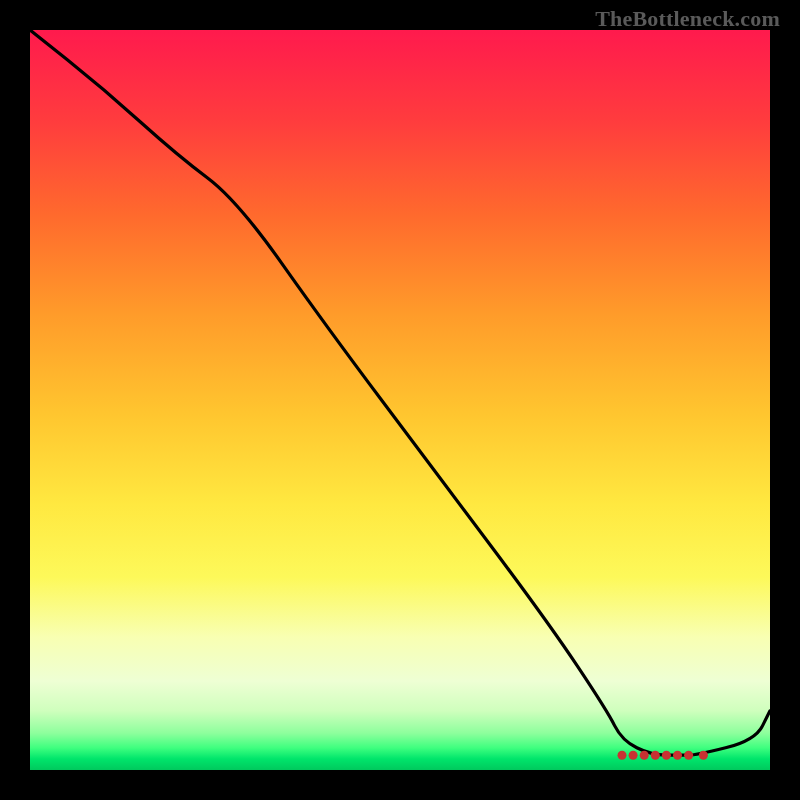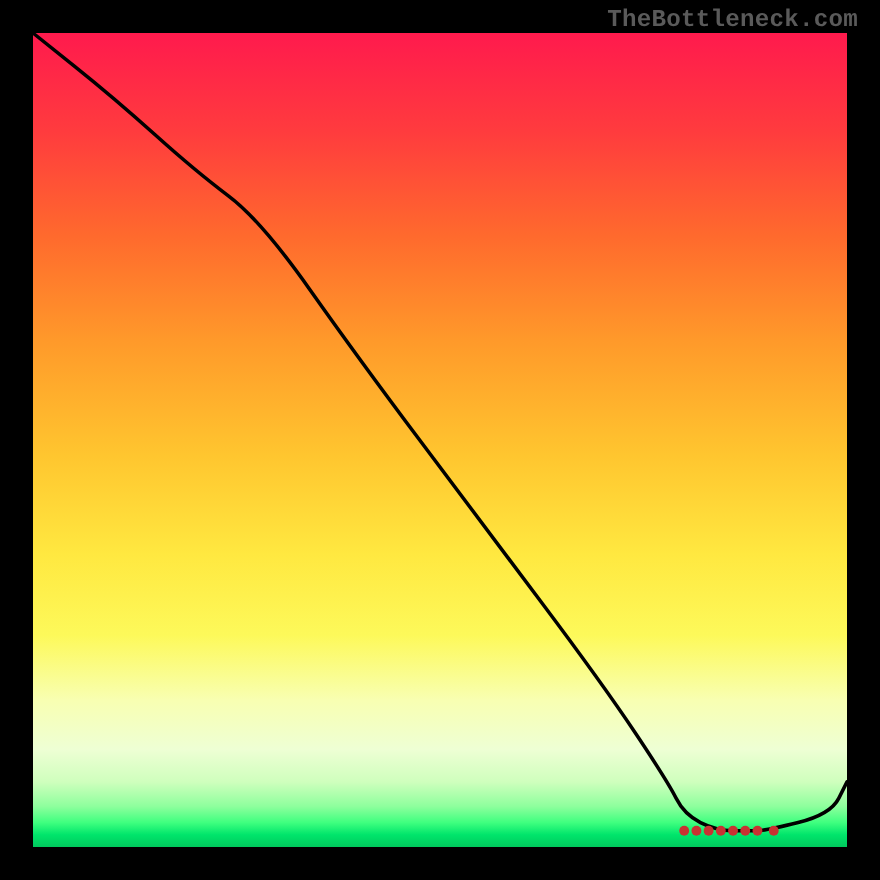--- a/index.html
+++ b/index.html
@@ -8,21 +8,21 @@
     position: relative;
     width: 800px;
     height: 800px;
     background: #000;
   }
   .watermark {
     position: absolute;
     top: 6px;
     right: 20px;
     color: #5a5a5a;
-    font-family: Liberation Mono, monospace;
+    font-family: Liberation Serif, serif;
     font-size: 22px;
     font-weight: bold;
     letter-spacing: 0.2px;
   }
   .plot {
     position: absolute;
     left: 30px;
     top: 30px;
     width: 740px;
     height: 740px;

